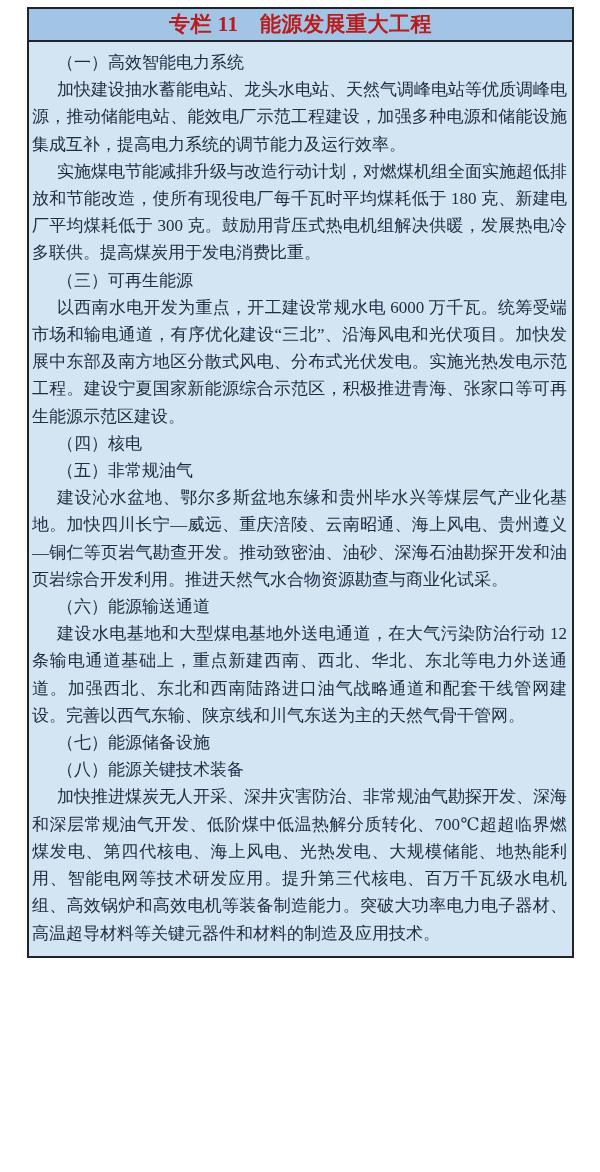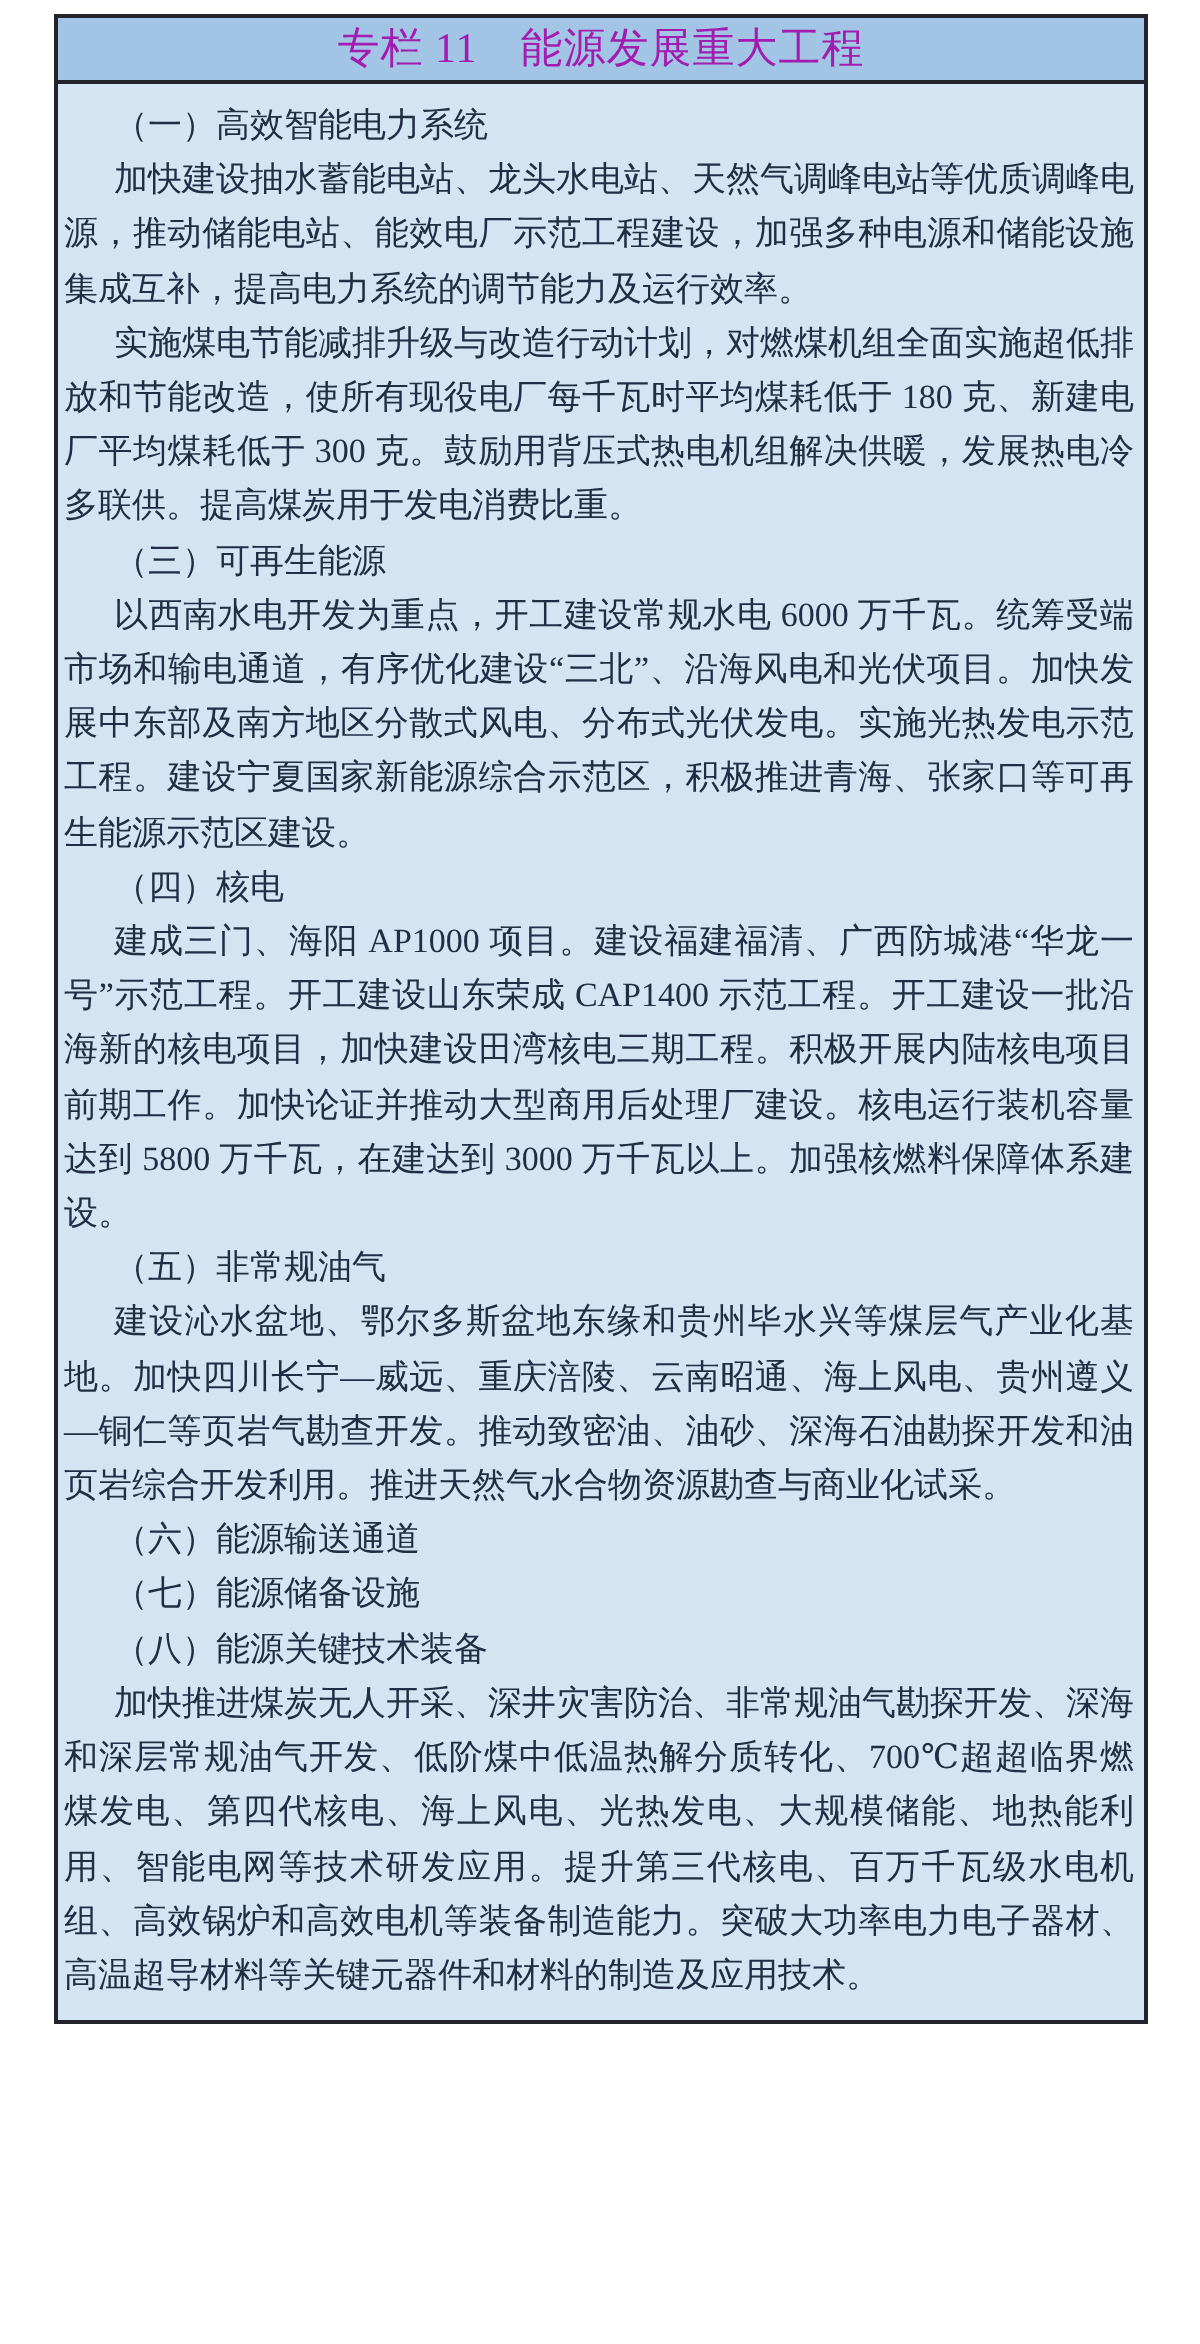--- a/index.html
+++ b/index.html
@@ -20,22 +20,22 @@
     left: 27px;
     top: 7px;
     width: 547px;
     box-sizing: border-box;
     border: 2px solid #23232c;
     background: #d3e5f2;
   }
   .panel-title {
     background: #a2c5e5;
     border-bottom: 2px solid #23232c;
-    color: #a21caf;
-    font-weight: normal;
+    color: #b91c1c;
+    font-weight: bold;
     font-size: 21px;
     line-height: 31px;
     height: 31px;
     text-align: center;
     letter-spacing: 0.5px;
   }
   .panel-body {
     background: #d3e5f2;
     padding: 7px 5px 9px 3px;
     color: #212d44;
@@ -64,26 +64,26 @@
 
       <p class="section-heading">（一）高效智能电力系统</p>
       <p class="section-body">加快建设抽水蓄能电站、龙头水电站、天然气调峰电站等优质调峰电源，推动储能电站、能效电厂示范工程建设，加强多种电源和储能设施集成互补，提高电力系统的调节能力及运行效率。</p>
 
       <p class="section-body">实施煤电节能减排升级与改造行动计划，对燃煤机组全面实施超低排放和节能改造，使所有现役电厂每千瓦时平均煤耗低于 180 克、新建电厂平均煤耗低于 300 克。鼓励用背压式热电机组解决供暖，发展热电冷多联供。提高煤炭用于发电消费比重。</p>
 
       <p class="section-heading">（三）可再生能源</p>
       <p class="section-body">以西南水电开发为重点，开工建设常规水电 6000 万千瓦。统筹受端市场和输电通道，有序优化建设“三北”、沿海风电和光伏项目。加快发展中东部及南方地区分散式风电、分布式光伏发电。实施光热发电示范工程。建设宁夏国家新能源综合示范区，积极推进青海、张家口等可再生能源示范区建设。</p>
 
       <p class="section-heading">（四）核电</p>
-      <p class="section-body">建成三门、海阳 AP1000 项目。建设福建福清、广西防城港“华龙一号”示范工程。开工建设山东荣成 CAP1400 示范工程。开工建设一批沿海新的核电项目，加快建设田湾核电三期工程。积极开展内陆核电项目前期工作。加快论证并推动大型商用后处理厂建设。核电运行装机容量达到 5800 万千瓦，在建达到 3000 万千瓦以上。加强核燃料保障体系建设。</p>
 
       <p class="section-heading">（五）非常规油气</p>
       <p class="section-body">建设沁水盆地、鄂尔多斯盆地东缘和贵州毕水兴等煤层气产业化基地。加快四川长宁—威远、重庆涪陵、云南昭通、海上风电、贵州遵义—铜仁等页岩气勘查开发。推动致密油、油砂、深海石油勘探开发和油页岩综合开发利用。推进天然气水合物资源勘查与商业化试采。</p>
 
       <p class="section-heading">（六）能源输送通道</p>
+      <p class="section-body">建设水电基地和大型煤电基地外送电通道，在大气污染防治行动 12 条输电通道基础上，重点新建西南、西北、华北、东北等电力外送通道。加强西北、东北和西南陆路进口油气战略通道和配套干线管网建设。完善以西气东输、陕京线和川气东送为主的天然气骨干管网。</p>
 
       <p class="section-heading">（七）能源储备设施</p>
 
       <p class="section-heading">（八）能源关键技术装备</p>
       <p class="section-body">加快推进煤炭无人开采、深井灾害防治、非常规油气勘探开发、深海和深层常规油气开发、低阶煤中低温热解分质转化、700℃超超临界燃煤发电、第四代核电、海上风电、光热发电、大规模储能、地热能利用、智能电网等技术研发应用。提升第三代核电、百万千瓦级水电机组、高效锅炉和高效电机等装备制造能力。突破大功率电力电子器材、高温超导材料等关键元器件和材料的制造及应用技术。</p>
 
     </div>
   </div>
 </div>
 

